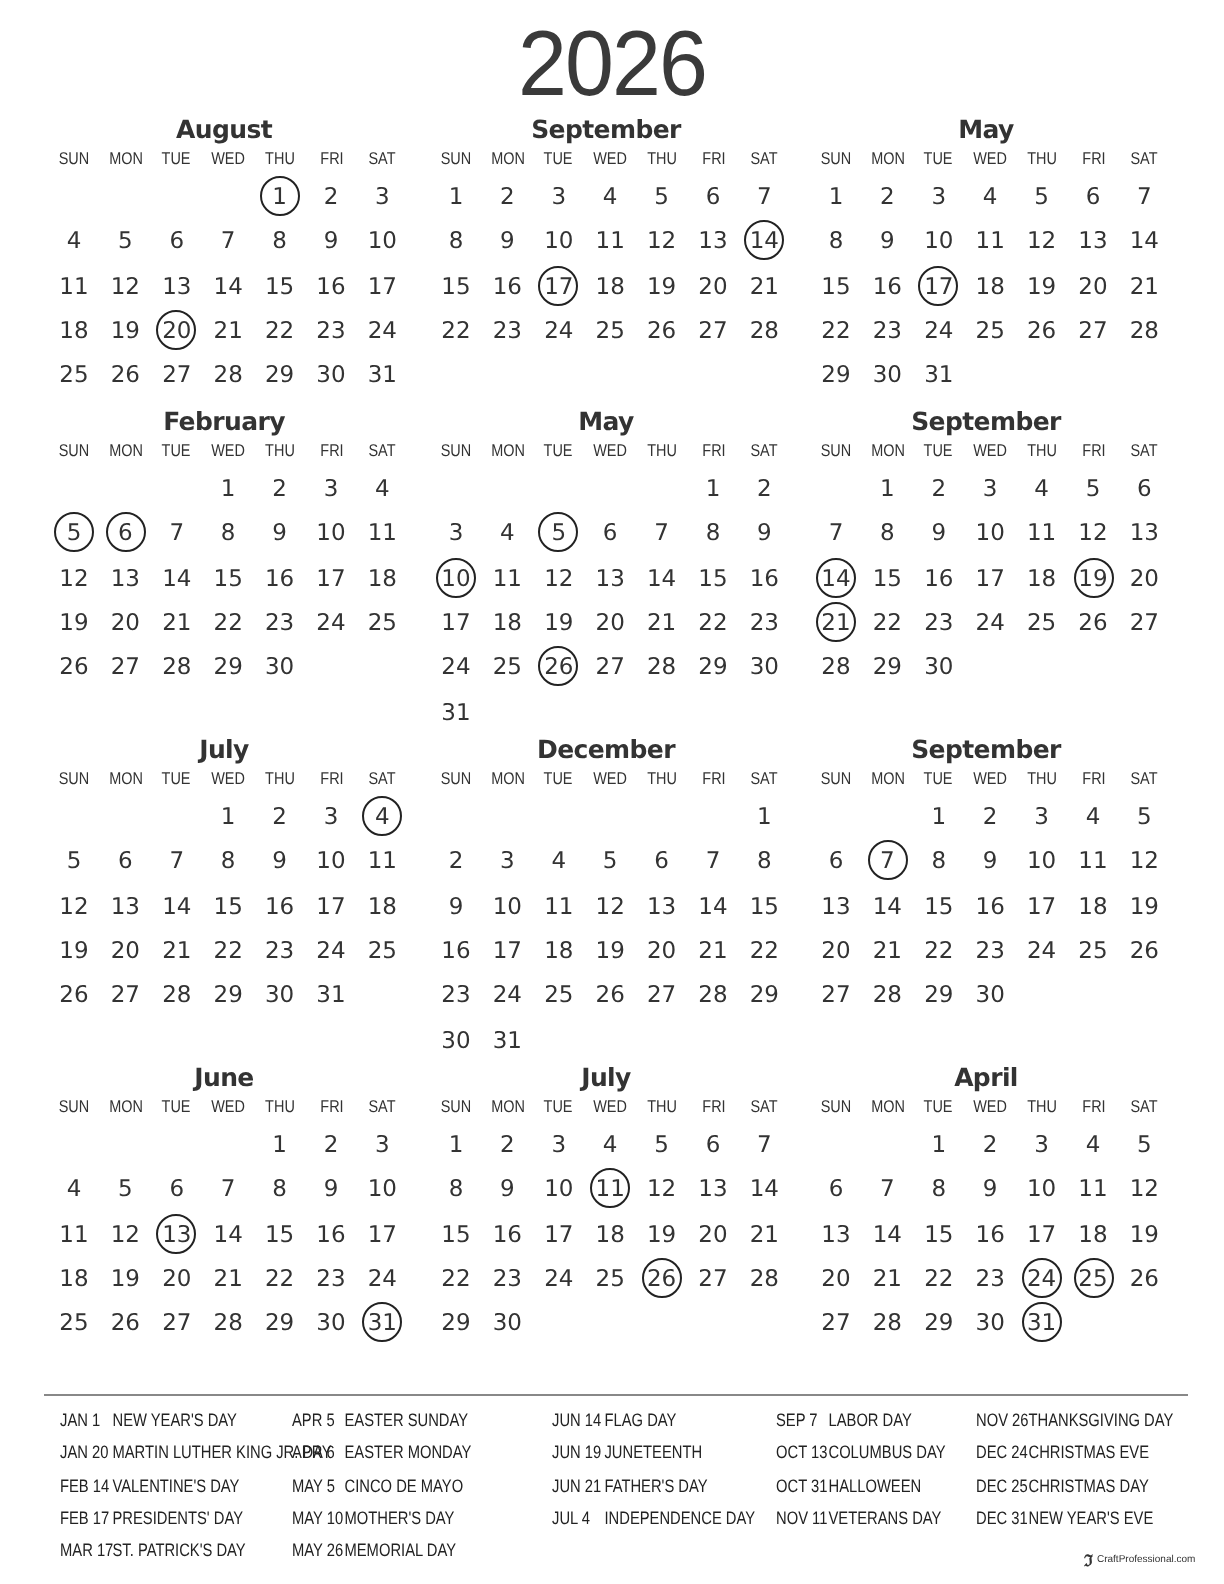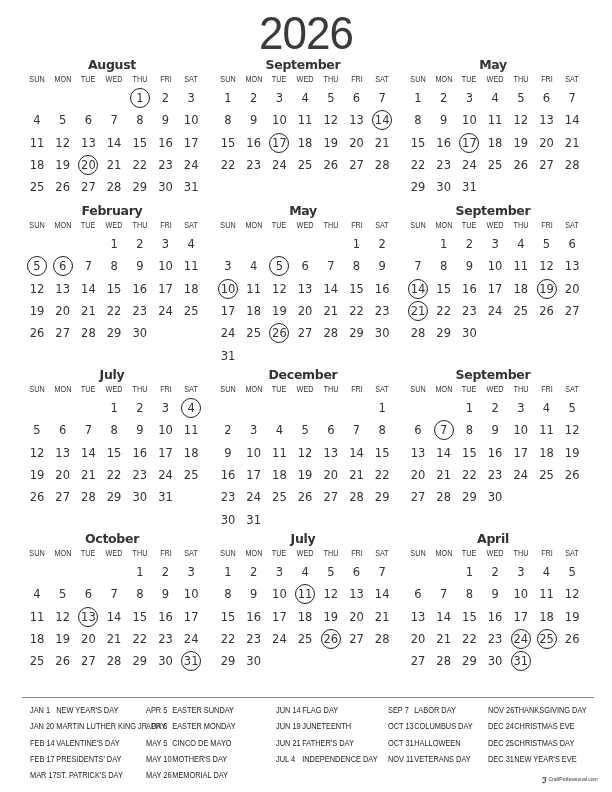--- a/index.html
+++ b/index.html
@@ -380,21 +380,21 @@
       <div class="day" style="left: 92.1px; top: 97.9px;">23</div>
       <div class="day" style="left: 117.8px; top: 97.9px;">24</div>
       <div class="day" style="left: 143.5px; top: 97.9px;">25</div>
       <div class="day" style="left: 169.2px; top: 97.9px;">26</div>
       <div class="day" style="left: 15px; top: 120.2px;">27</div>
       <div class="day" style="left: 40.7px; top: 120.2px;">28</div>
       <div class="day" style="left: 66.4px; top: 120.2px;">29</div>
       <div class="day" style="left: 92.1px; top: 120.2px;">30</div>
     </div>
     <div class="month" style="left: 22px; top: 531px;">
-      <div class="month-title">October</div>
+      <div class="month-title">June</div>
       <div class="dow" style="left: 15px;">SUN</div>
       <div class="dow" style="left: 40.7px;">MON</div>
       <div class="dow" style="left: 66.4px;">TUE</div>
       <div class="dow" style="left: 92.1px;">WED</div>
       <div class="dow" style="left: 117.8px;">THU</div>
       <div class="dow" style="left: 143.5px;">FRI</div>
       <div class="dow" style="left: 169.2px;">SAT</div>
       <div class="day" style="left: 117.8px; top: 31px;">1</div>
       <div class="day" style="left: 143.5px; top: 31px;">2</div>
       <div class="day" style="left: 169.2px; top: 31px;">3</div>

